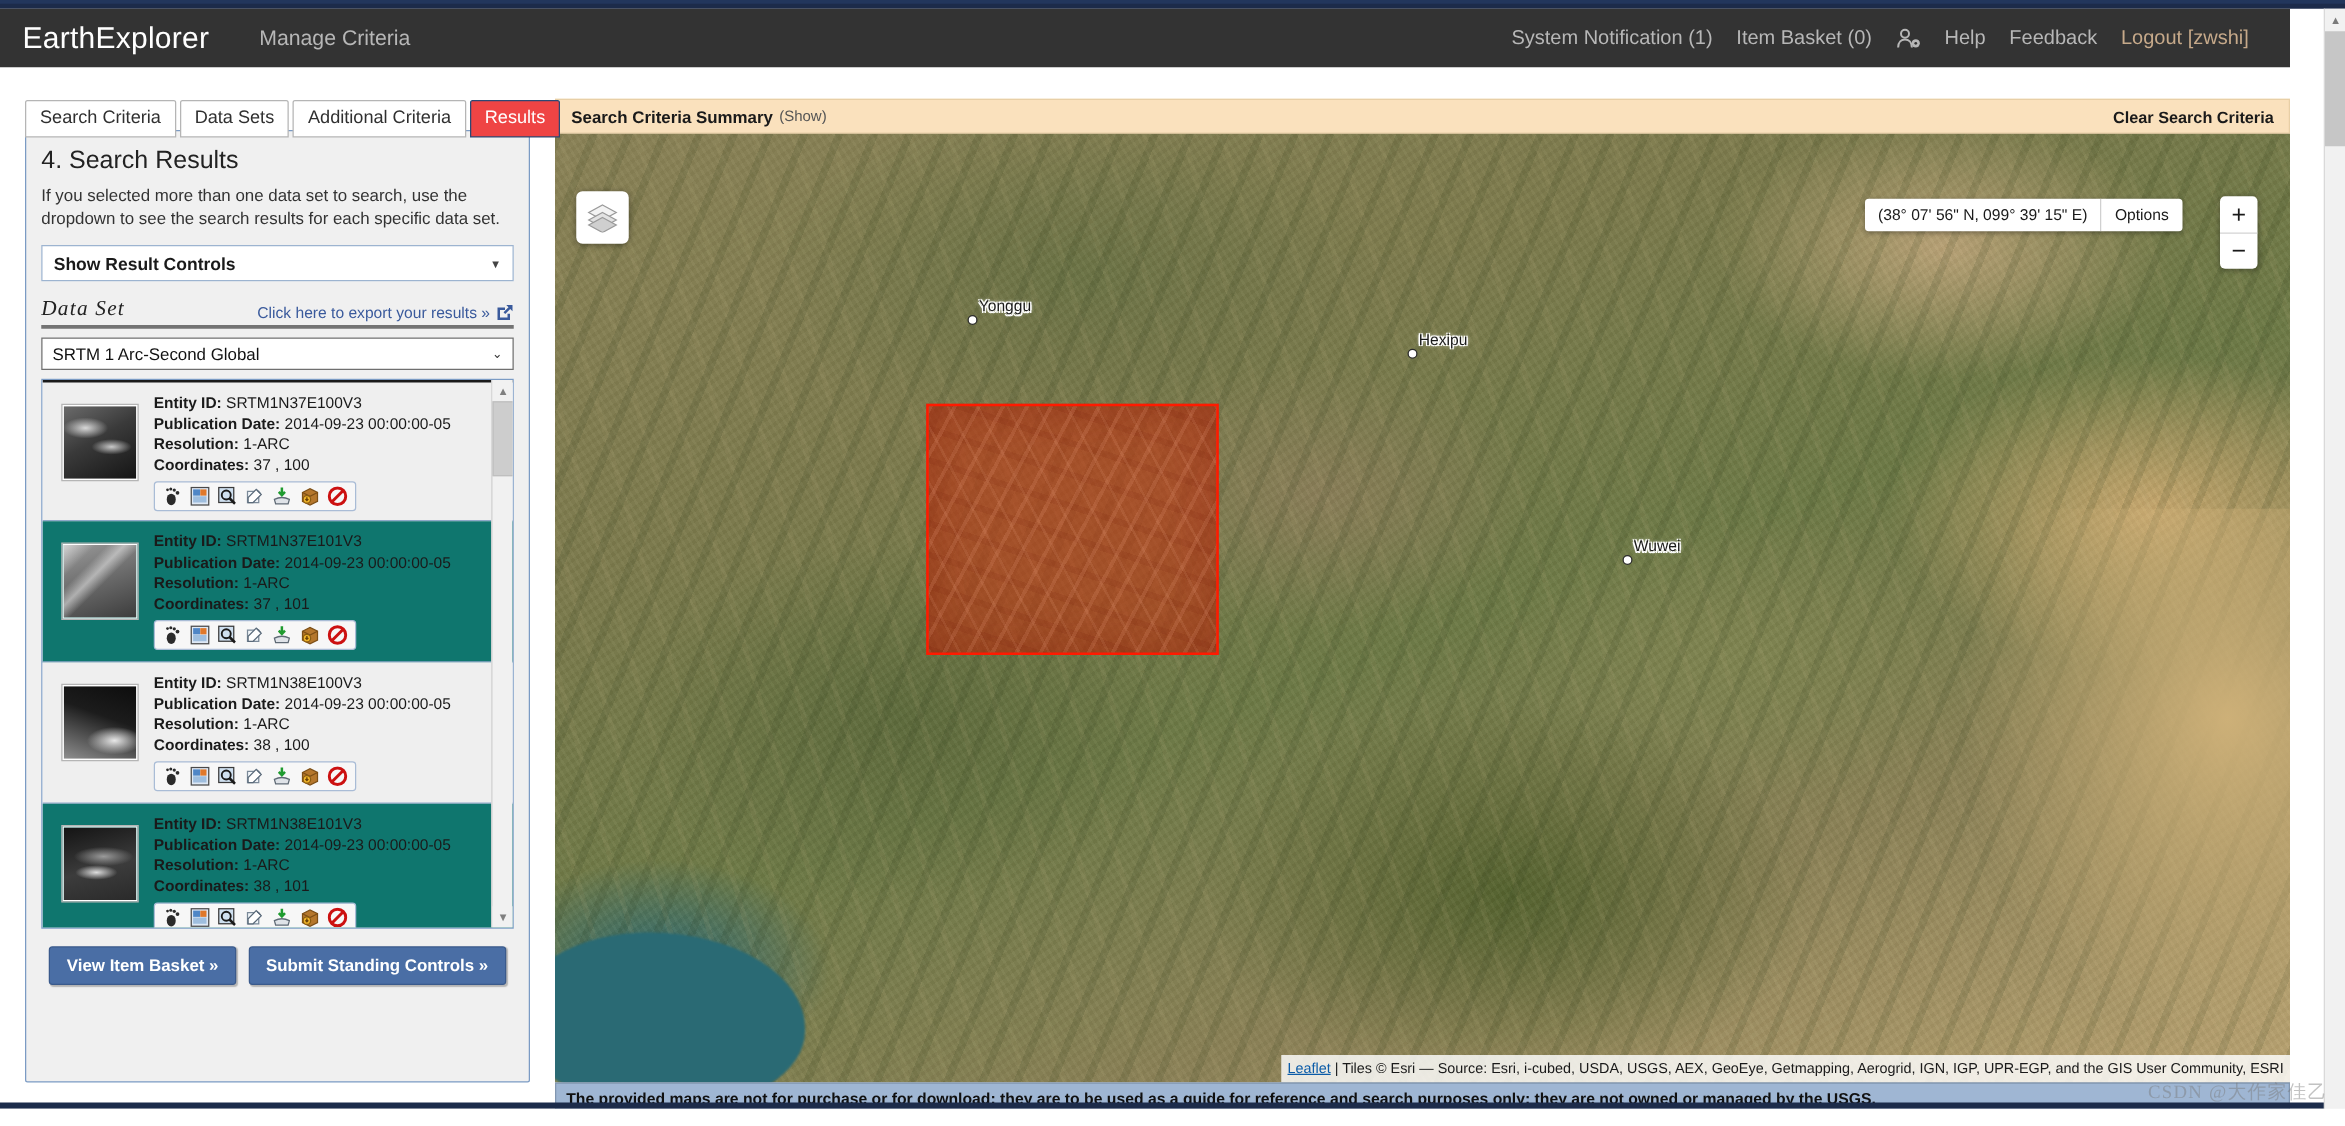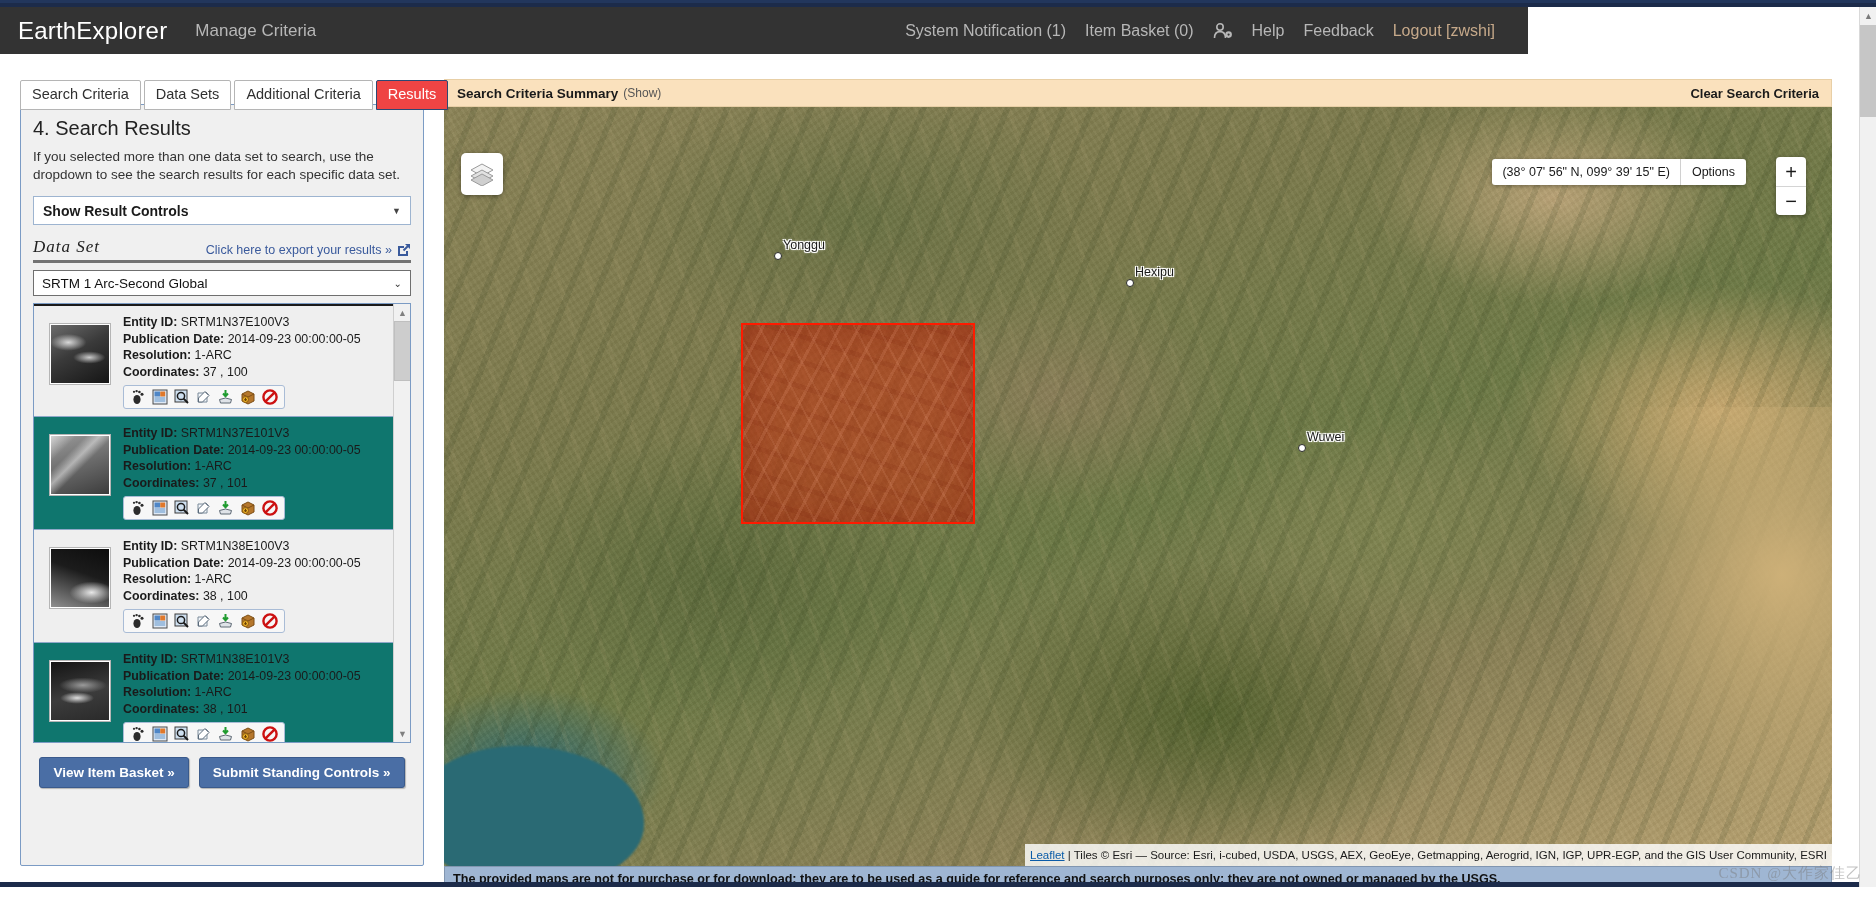--- a/index.html
+++ b/index.html
@@ -25,35 +25,35 @@
   }
   .top-strip-inner {
     position: absolute; left: 0; top: 0;
     width: 1876px; height: 3px;
     background: #22365c;
   }
 
   
   .header {
     position: absolute; left: 0; top: 7px;
-    width: 1528px; height: 47px;
+    width: 1832px; height: 47px;
     background: #333333;
     display: flex; align-items: center;
   }
   .brand {
     color: #ffffff;
     font-size: 24px;
     margin-left: 18px;
     letter-spacing: 0.2px;
     white-space: nowrap;
   }
   .manage-criteria {
     color: #b7b7b7;
     font-size: 17px;
-    margin-left: 28px;
+    margin-left: 40px;
     white-space: nowrap;
     cursor: pointer;
   }
   .header-right {
     margin-left: auto;
     display: flex; align-items: center;
     gap: 19px;
     padding-right: 33px;
   }
   .header-link {

